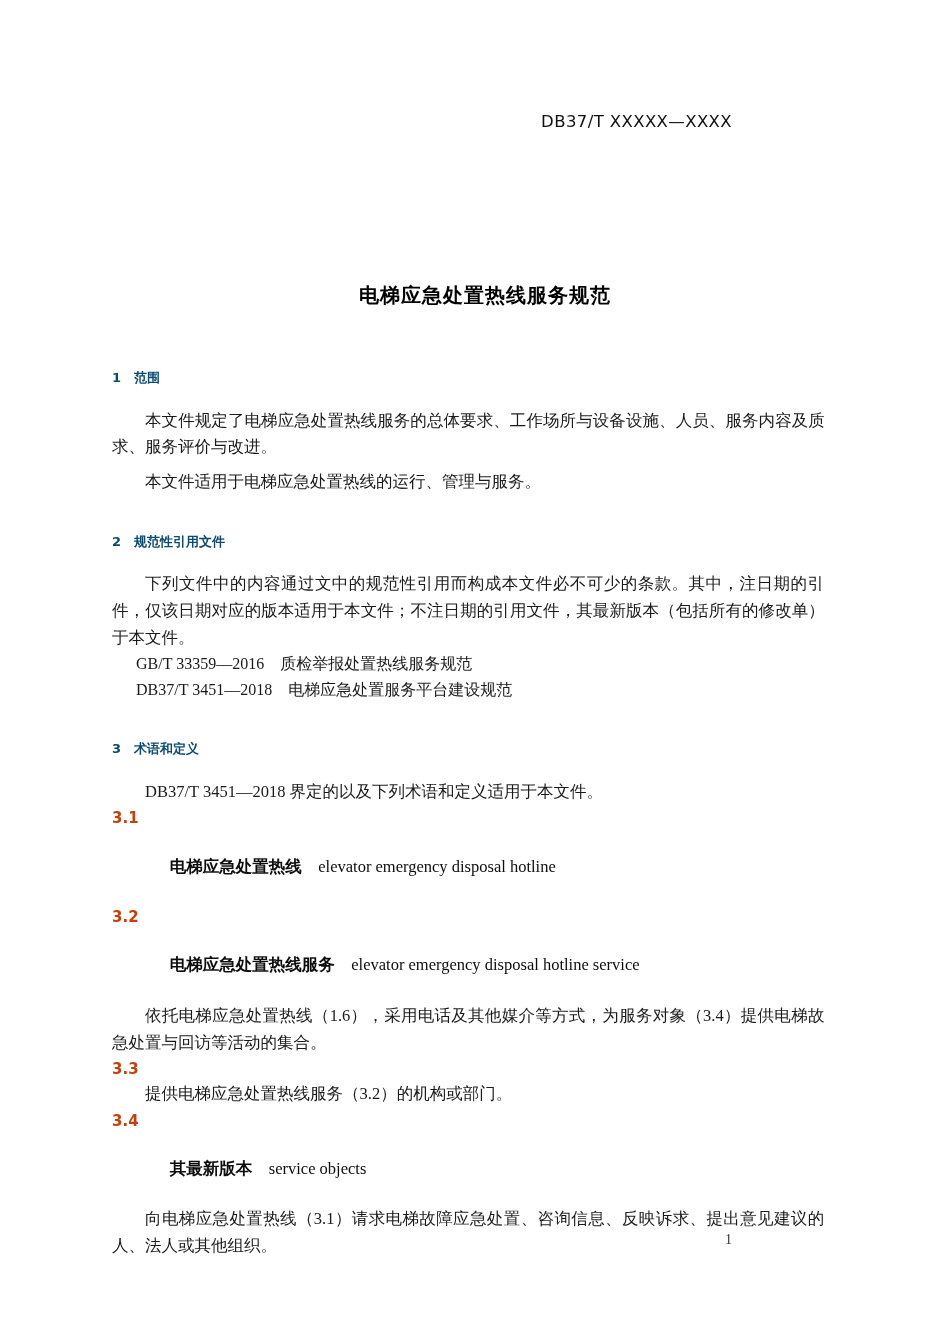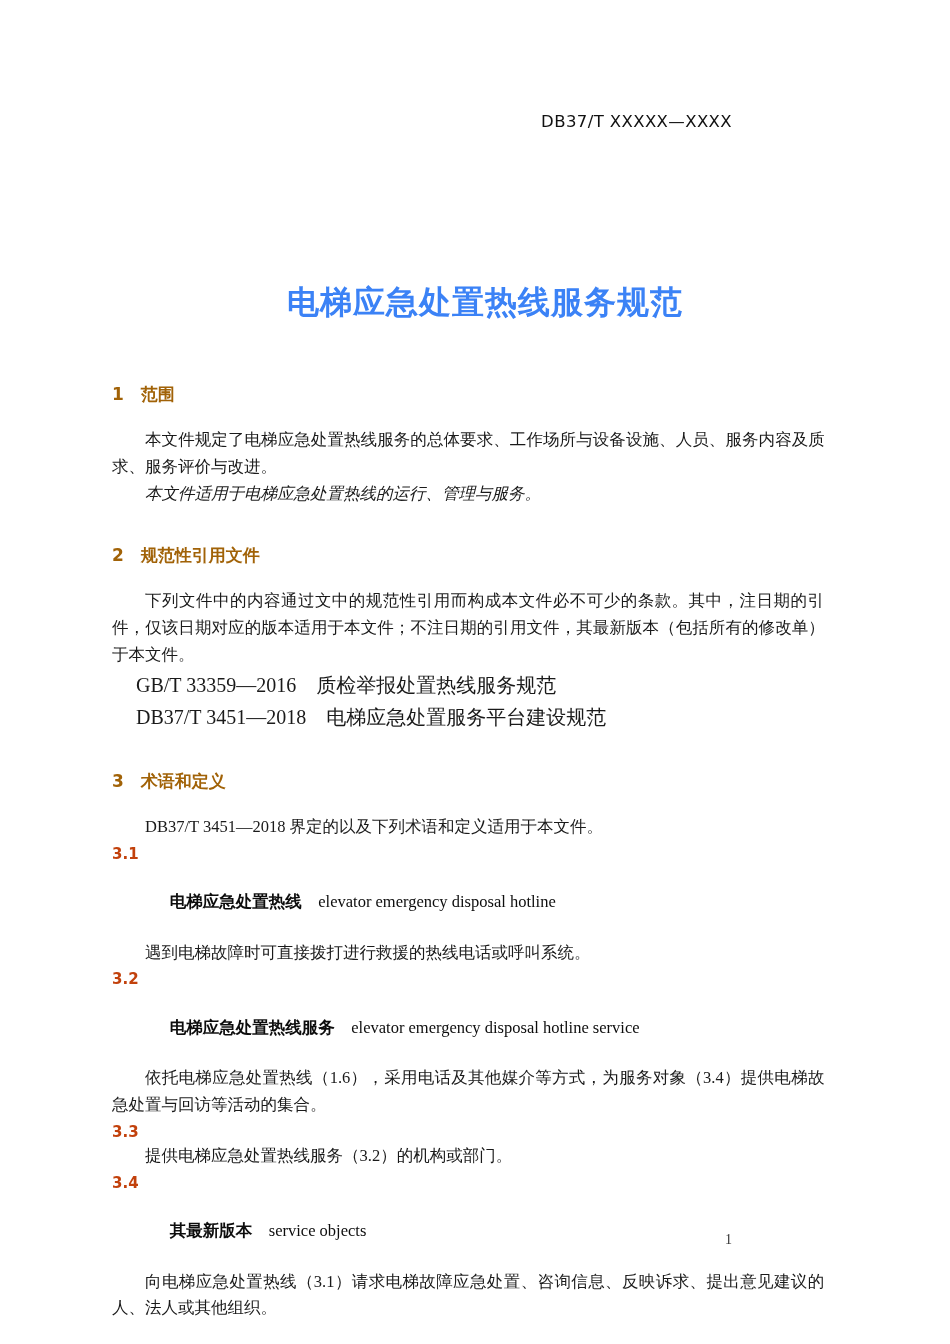--- a/index.html
+++ b/index.html
@@ -37,53 +37,53 @@
     top: 0;
     left: 112px;
     width: 746px;
   }
 
   .doc-title {
     margin-top: 283px;
     text-align: center;
     font-family: "DejaVu Sans", "Liberation Sans", sans-serif;
     font-weight: bold;
-    font-size: 32px;
+    font-size: 20px;
     letter-spacing: 1px;
-    color: #3b82f6;
+    color: #000000;
     line-height: 1.2;
   }
 
   .clause-heading {
     font-family: "DejaVu Sans", "Liberation Sans", sans-serif;
     font-weight: bold;
-    font-size: 17px;
-    color: #a16207;
+    font-size: 13px;
+    color: #0c4a6e;
     line-height: 1.35;
     white-space: pre;
   }
   .h-sec1 { margin-top: 62px; }
   .h-sec2 { margin-top: 37px; }
   .h-sec3 { margin-top: 37px; }
 
   .para {
     font-family: "Liberation Serif", "DejaVu Serif", serif;
     font-size: 16.5px;
     line-height: 1.62;
     color: #1a1a1a;
     text-align: justify;
     text-justify: inter-ideograph;
   }
   .para.indent { text-indent: 2em; }
   .p-first { margin-top: 21px; }
-  .p-next  { margin-top: 0px; font-style: italic; }
+  .p-next  { margin-top: 8px; }
 
   .ref-line {
     font-family: "Liberation Serif", "DejaVu Serif", serif;
-    font-size: 20px;
+    font-size: 16px;
     line-height: 1.62;
     color: #1a1a1a;
     margin-left: 24px;
     white-space: pre;
   }
 
   .term-num {
     font-family: "DejaVu Sans", "Liberation Sans", sans-serif;
     font-weight: bold;
     font-size: 15px;
@@ -147,21 +147,20 @@
     <div class="ref-line">GB/T 33359—2016　质检举报处置热线服务规范</div>
     <div class="ref-line">DB37/T 3451—2018　电梯应急处置服务平台建设规范</div>
 
     <div class="clause-heading h-sec3">3　术语和定义</div>
     <div class="para indent p-first">DB37/T 3451—2018 界定的以及下列术语和定义适用于本文件。</div>
 
     <div class="term-num">3.1</div>
     <div class="term-name">
       <span class="zh">电梯应急处置热线</span><span class="en">　</span><span class="en">elevator emergency disposal hotline</span>
     </div>
-    <div class="term-def">遇到电梯故障时可直接拨打进行救援的热线电话或呼叫系统。</div>
 
     <div class="term-num">3.2</div>
     <div class="term-name">
       <span class="zh">电梯应急处置热线服务</span><span class="en">　</span><span class="en">elevator emergency disposal hotline service</span>
     </div>
     <div class="term-def">依托电梯应急处置热线（1.6），采用电话及其他媒介等方式，为服务对象（3.4）提供电梯故障应急处置与回访等活动的集合。</div>
 
     <div class="term-num">3.3</div>
     <div class="term-def">提供电梯应急处置热线服务（3.2）的机构或部门。</div>
 

